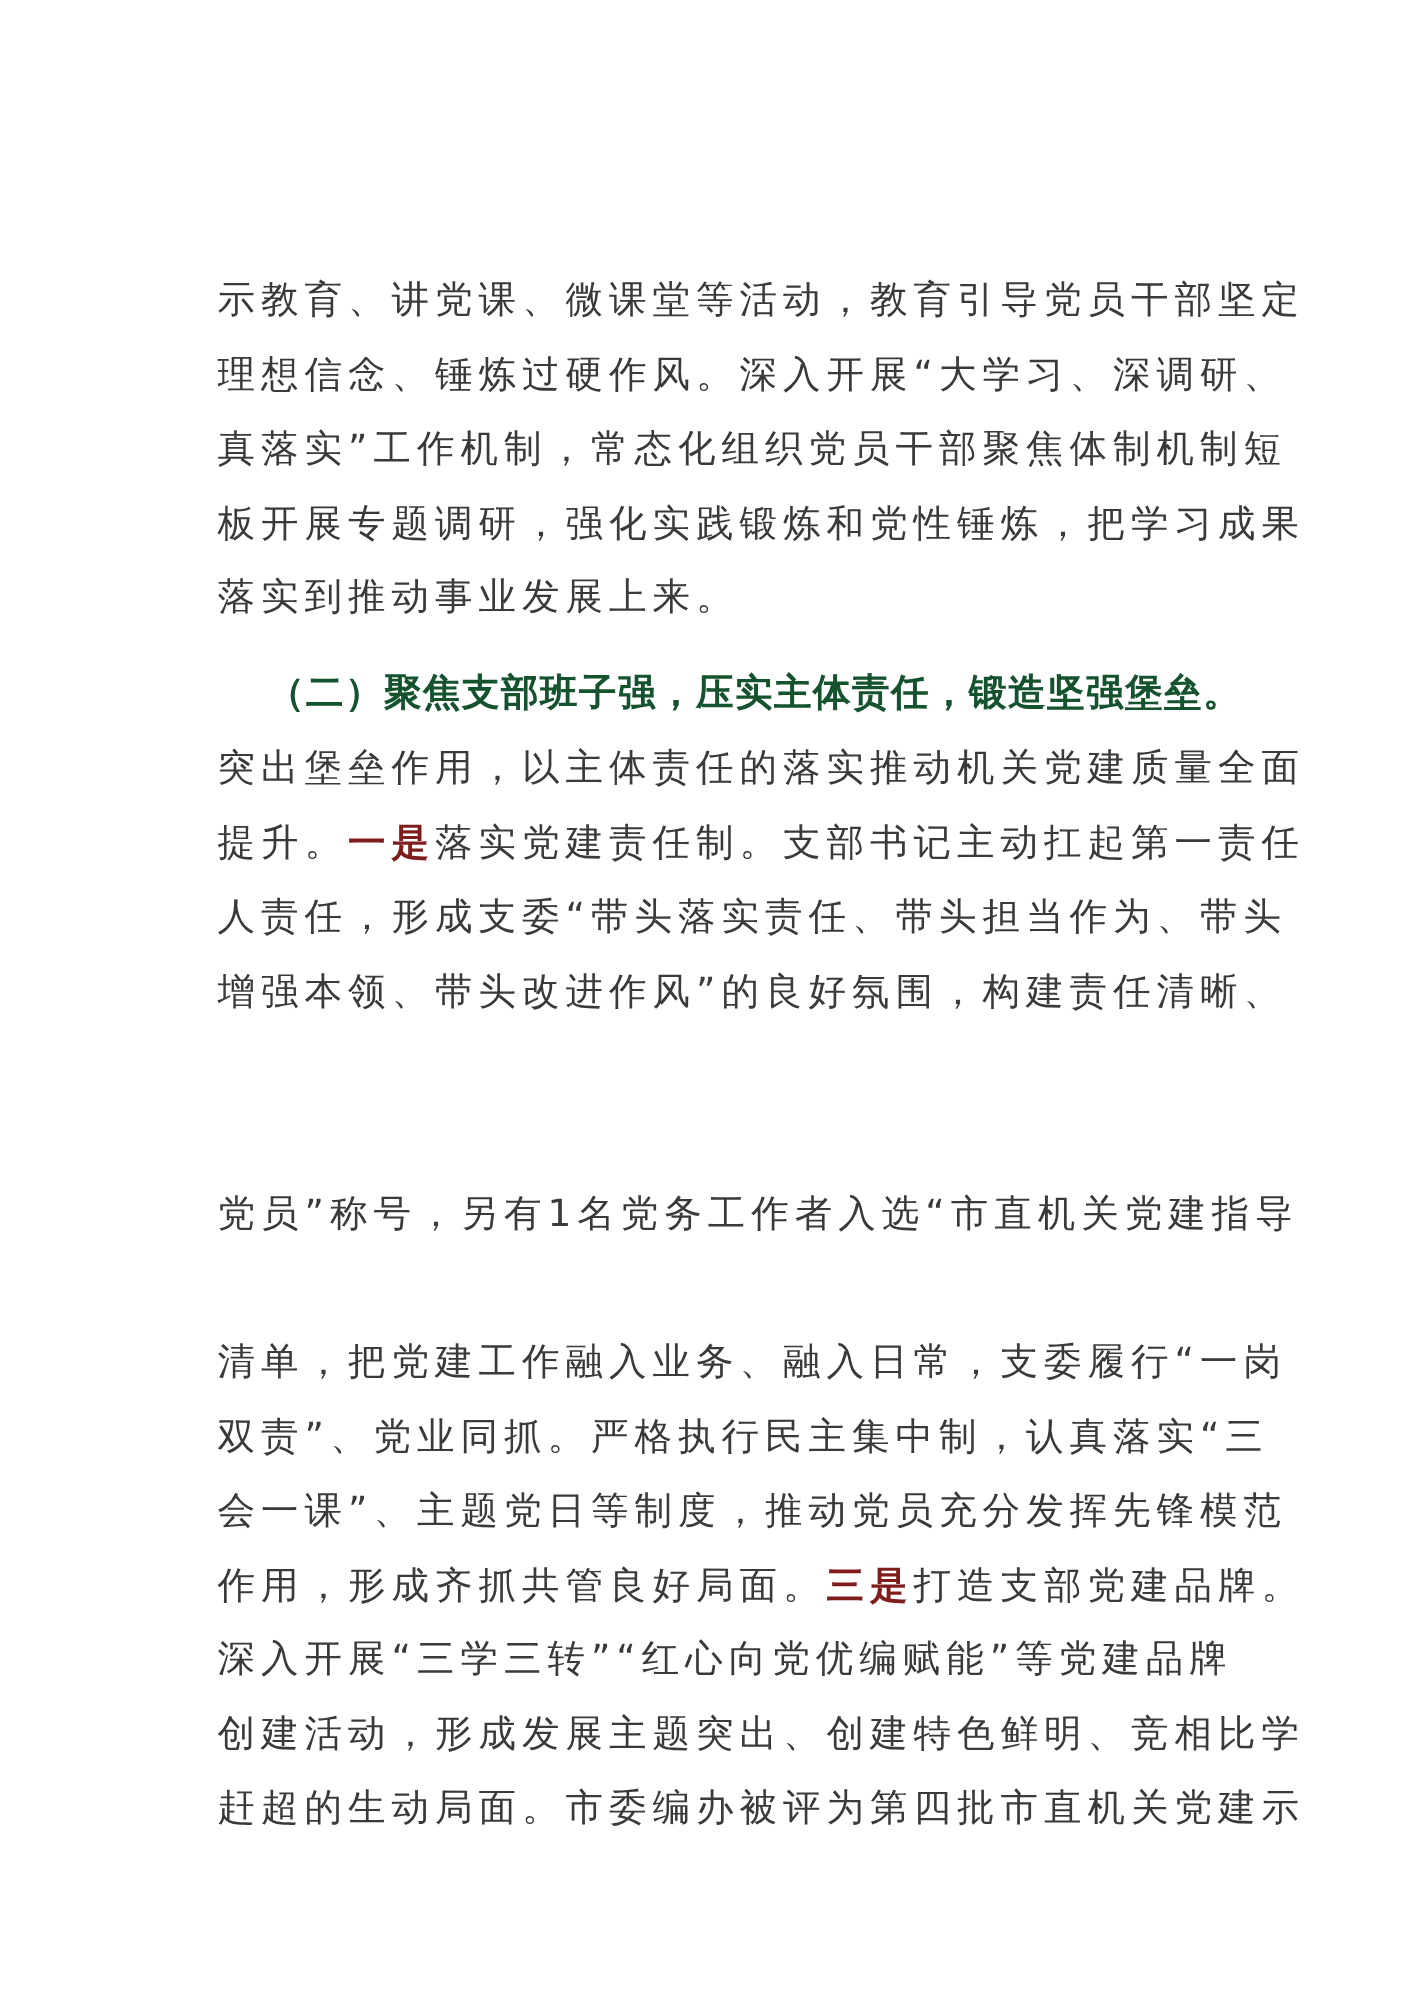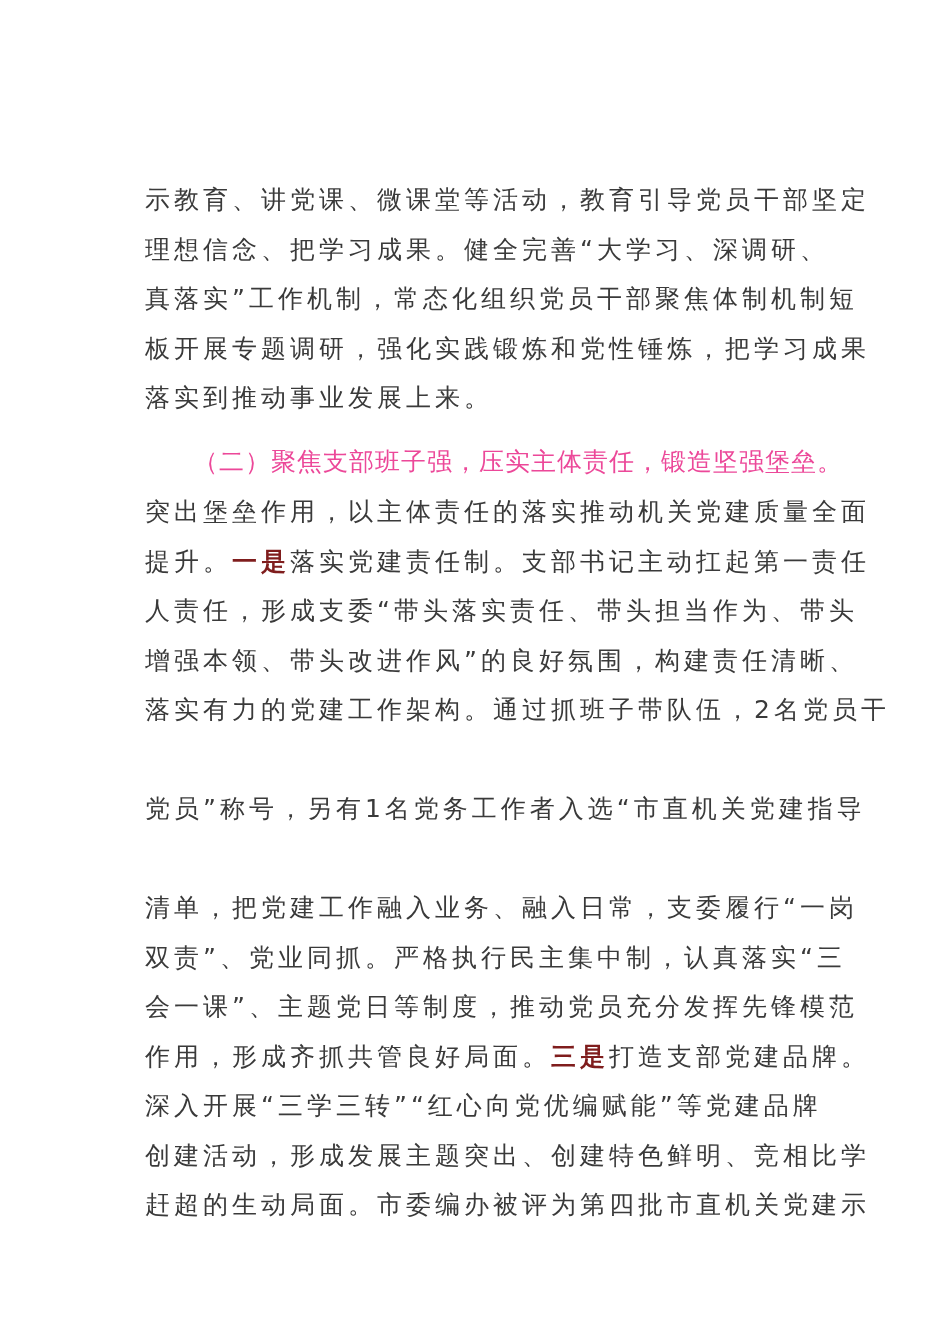--- a/index.html
+++ b/index.html
@@ -12,47 +12,45 @@
     height: 36px;
     line-height: 36px;
     font-family: "DejaVu Sans", "Liberation Sans", sans-serif;
     font-size: 25px;
     color: #3a3a3a;
     white-space: nowrap;
     letter-spacing: 4px;
   }
   .line.heading {
     left: 178px;
-    font-weight: normal;
-    color: #ec4899;
+    font-weight: bold;
+    color: #14532d;
     letter-spacing: 1px;
-    text-align: center;
   }
   .b { font-weight: bold; color: #7f1d1d; }
 </style>
 </head>
 <body>
 
 <div class="page">
 
   <div class="line" style="top:134px">示教育、讲党课、微课堂等活动，教育引导党员干部坚定</div>
-  <div class="line" style="top:184px">理想信念、把学习成果。健全完善“大学习、深调研、</div>
+  <div class="line" style="top:184px">理想信念、锤炼过硬作风。深入开展“大学习、深调研、</div>
   <div class="line" style="top:233px">真落实”工作机制，常态化组织党员干部聚焦体制机制短</div>
   <div class="line" style="top:283px">板开展专题调研，强化实践锻炼和党性锤炼，把学习成果</div>
   <div class="line" style="top:332px">落实到推动事业发展上来。</div>
 
   <div class="line heading" style="top:396px">（二）聚焦支部班子强，压实主体责任，锻造坚强堡垒。</div>
 
   <div class="line" style="top:446px">突出堡垒作用，以主体责任的落实推动机关党建质量全面</div>
   <div class="line" style="top:496px">
     <span>提升。</span><span class="b">一是</span><span>落实党建责任制。支部书记主动扛起第一责任</span>
   </div>
   <div class="line" style="top:545px">人责任，形成支委“带头落实责任、带头担当作为、带头</div>
   <div class="line" style="top:595px">增强本领、带头改进作风”的良好氛围，构建责任清晰、</div>
-  <div class="line" style="top:644px">落实有力的党建工作架构。通过抓班子带队伍，2名党员干</div>
   <div class="line" style="top:743px">党员”称号，另有1名党务工作者入选“市直机关党建指导</div>
   <div class="line" style="top:842px">清单，把党建工作融入业务、融入日常，支委履行“一岗</div>
   <div class="line" style="top:892px">双责”、党业同抓。严格执行民主集中制，认真落实“三</div>
   <div class="line" style="top:941px">会一课”、主题党日等制度，推动党员充分发挥先锋模范</div>
   <div class="line" style="top:991px">
     <span>作用，形成齐抓共管良好局面。</span><span class="b">三是</span><span>打造支部党建品牌。</span>
   </div>
   <div class="line" style="top:1090px">创建活动，形成发展主题突出、创建特色鲜明、竞相比学</div>
   <div class="line" style="top:1040px">深入开展“三学三转”“红心向党优编赋能”等党建品牌</div>
   <div class="line" style="top:1139px">赶超的生动局面。市委编办被评为第四批市直机关党建示</div>

